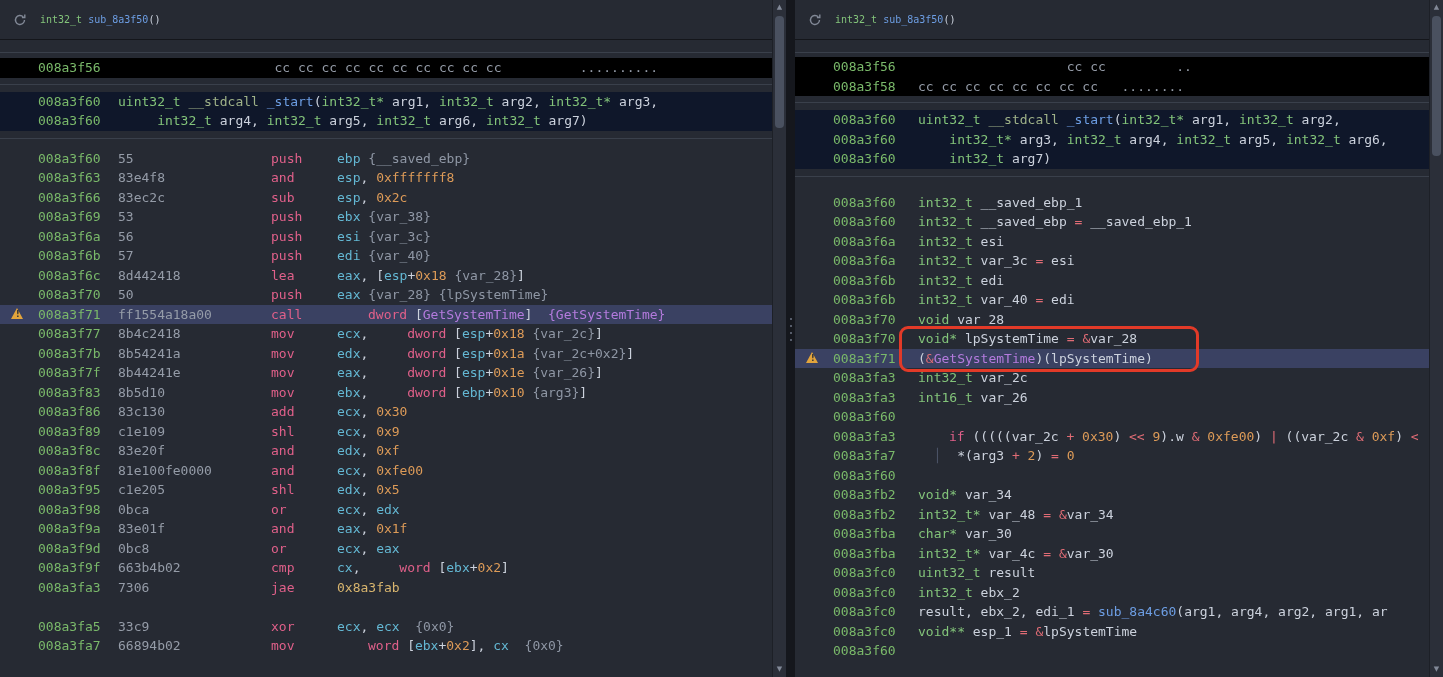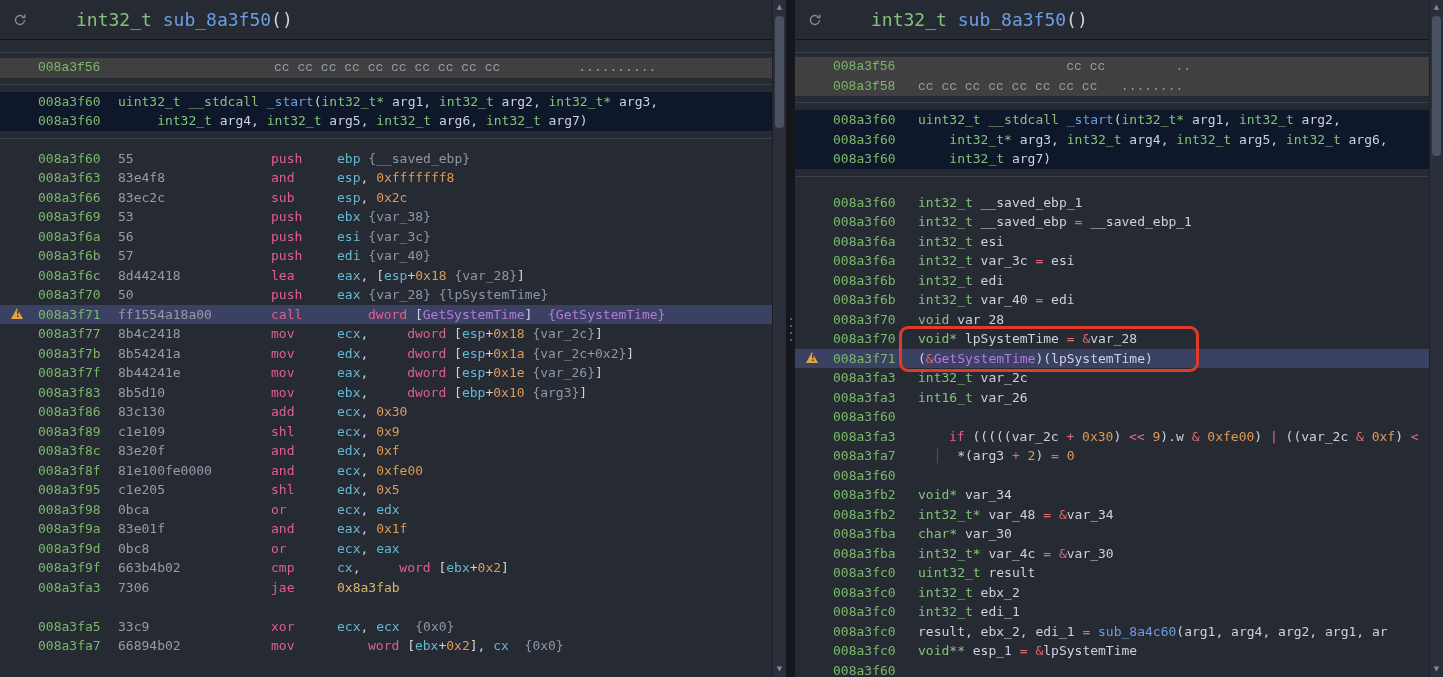--- a/index.html
+++ b/index.html
@@ -8,29 +8,29 @@
     background:#15171d;
     font-family:"DejaVu Sans Mono","Liberation Mono",monospace;
   }
   .pane{position:absolute;top:0;bottom:0;background:#262a33;overflow:hidden;}
   .pane-left{left:0;width:786px;}
   .pane-right{left:795px;width:648px;}
   .pane-header{
     height:40px;border-bottom:1px solid #14161b;display:flex;align-items:center;
     padding-left:13px;gap:13px;background:#262a33;box-sizing:border-box;
   }
-  .pane-title{font-size:18px;white-space:pre;margin-left:36px;}
+  .pane-title{font-size:10px;white-space:pre;}
   .pane-body{position:absolute;top:41px;left:0;right:13px;bottom:0;overflow:hidden;padding-top:11px;}
   .line{height:19.5px;line-height:19.5px;white-space:pre;padding-left:38px;font-size:13px;position:relative;}
   .addr{display:inline-block;width:80px;}
   .pane-right .addr{width:85px;}
   .col-bytes{display:inline-block;width:153px;}
   .col-mn{display:inline-block;width:66px;}
   .sep{height:0;border-top:1px solid #3a404b;}
-  .dim{background:#404040;font-family:Liberation Mono, monospace;}
+  .dim{background:#000000;}
   .sigbg{background:#0f172a;}
   .highlight{background:#3a4162;}
   
   .t-addr{color:#7ab96a;}
   .t-bytes{color:#959ca8;}
   .t-mn{color:#e0608a;}
   .t-kw{color:#e0608a;margin-left:31px;}
   .t-reg{color:#64b8d4;}
   .t-num{color:#dd9b58;margin-top:32px;}
   .t-gold{color:#d8b56e;}
@@ -168,21 +168,20 @@
       <div class="line"><span class="t-addr addr">008a3f60</span></div>
       <div class="line"><span class="t-addr addr">008a3fa3</span><span class="t-kw">if</span><span class="t-plain"> (((((</span><span class="t-plain">var_2c</span><span class="t-plain"> </span><span class="t-op">+</span><span class="t-plain"> </span><span class="t-num">0x30</span><span class="t-plain">) </span><span class="t-op">&lt;&lt;</span><span class="t-plain"> </span><span class="t-num">9</span><span class="t-plain">).w </span><span class="t-op">&amp;</span><span class="t-plain"> </span><span class="t-num">0xfe00</span><span class="t-plain">) </span><span class="t-op">|</span><span class="t-plain"> ((</span><span class="t-plain">var_2c</span><span class="t-plain"> </span><span class="t-op">&amp;</span><span class="t-plain"> </span><span class="t-num">0xf</span><span class="t-plain">) </span><span class="t-op">&lt;</span></div>
       <div class="line"><span class="t-addr addr">008a3fa7</span><span class="t-plain">  </span><span class="t-guide">│</span><span class="t-plain">  </span><span class="t-plain">*(</span><span class="t-plain">arg3</span><span class="t-plain"> </span><span class="t-op">+</span><span class="t-plain"> </span><span class="t-num">2</span><span class="t-plain">) </span><span class="t-op">=</span><span class="t-plain"> </span><span class="t-num">0</span></div>
       <div class="line"><span class="t-addr addr">008a3f60</span></div>
       <div class="line"><span class="t-addr addr">008a3fb2</span><span class="t-type">void*</span><span class="t-plain"> var_34</span></div>
       <div class="line"><span class="t-addr addr">008a3fb2</span><span class="t-type">int32_t*</span><span class="t-plain"> var_48 </span><span class="t-op">=</span><span class="t-plain"> </span><span class="t-op">&amp;</span><span class="t-plain">var_34</span></div>
       <div class="line"><span class="t-addr addr">008a3fba</span><span class="t-type">char*</span><span class="t-plain"> var_30</span></div>
       <div class="line"><span class="t-addr addr">008a3fba</span><span class="t-type">int32_t*</span><span class="t-plain"> var_4c </span><span class="t-op">=</span><span class="t-plain"> </span><span class="t-op">&amp;</span><span class="t-plain">var_30</span></div>
       <div class="line"><span class="t-addr addr">008a3fc0</span><span class="t-type">uint32_t</span><span class="t-plain"> result</span></div>
       <div class="line"><span class="t-addr addr">008a3fc0</span><span class="t-type">int32_t</span><span class="t-plain"> ebx_2</span></div>
-      <div class="line"><span class="t-addr addr">008a3fc0</span><span class="t-type">int32_t</span><span class="t-plain"> edi_1</span></div>
       <div class="line"><span class="t-addr addr">008a3fc0</span><span class="t-plain">result, ebx_2, edi_1 </span><span class="t-op">=</span><span class="t-plain"> </span><span class="t-func">sub_8a4c60</span><span class="t-plain">(arg1, arg4, arg2, arg1, ar</span></div>
       <div class="line"><span class="t-addr addr">008a3fc0</span><span class="t-type">void**</span><span class="t-plain"> esp_1 </span><span class="t-op">=</span><span class="t-plain"> </span><span class="t-op">&amp;</span><span class="t-plain">lpSystemTime</span></div>
       <div class="line"><span class="t-addr addr">008a3f60</span></div>
     </div>
   <div class="scrollbar">
     <div class="sb-btn sb-up">▲</div>
     <div class="sb-thumb" style="top:16px;height:140px;"></div>
     <div class="sb-btn sb-down">▼</div>
   </div>
 </div>

